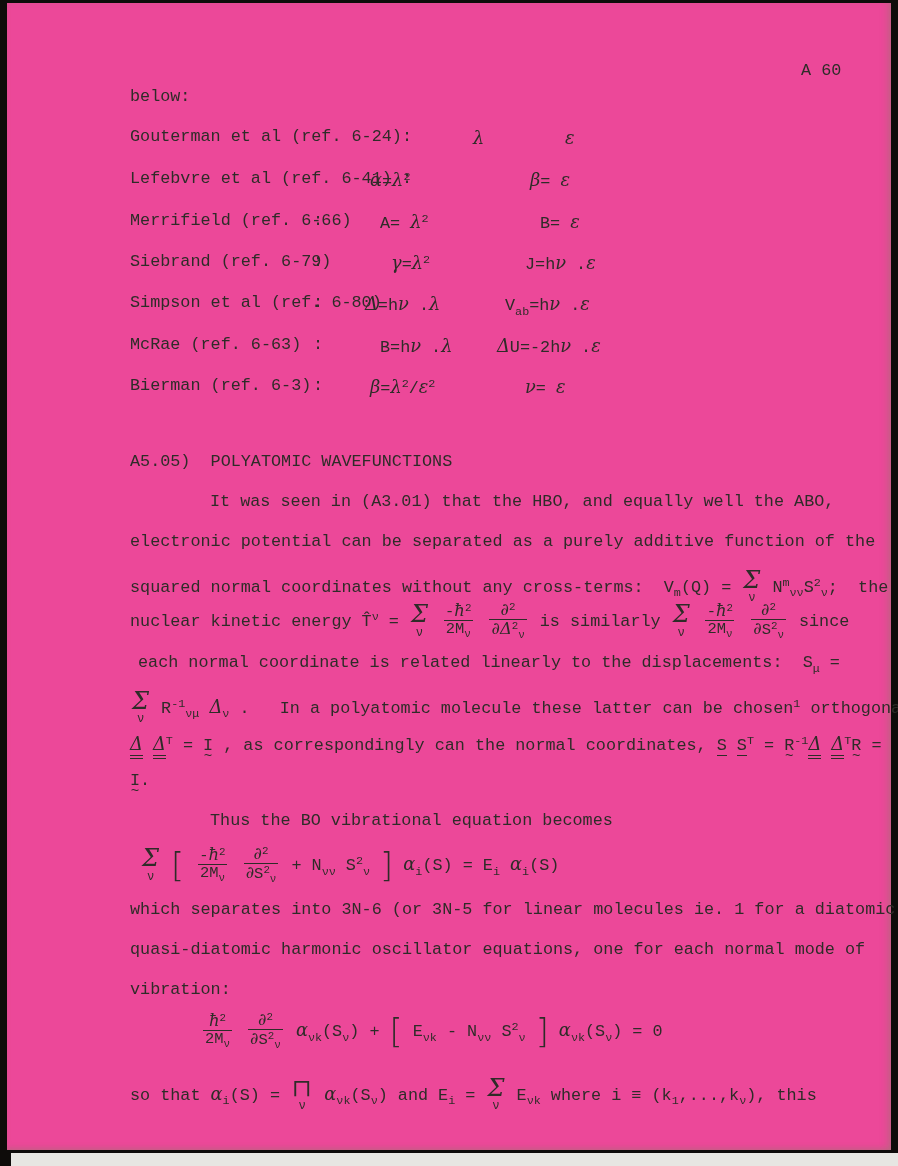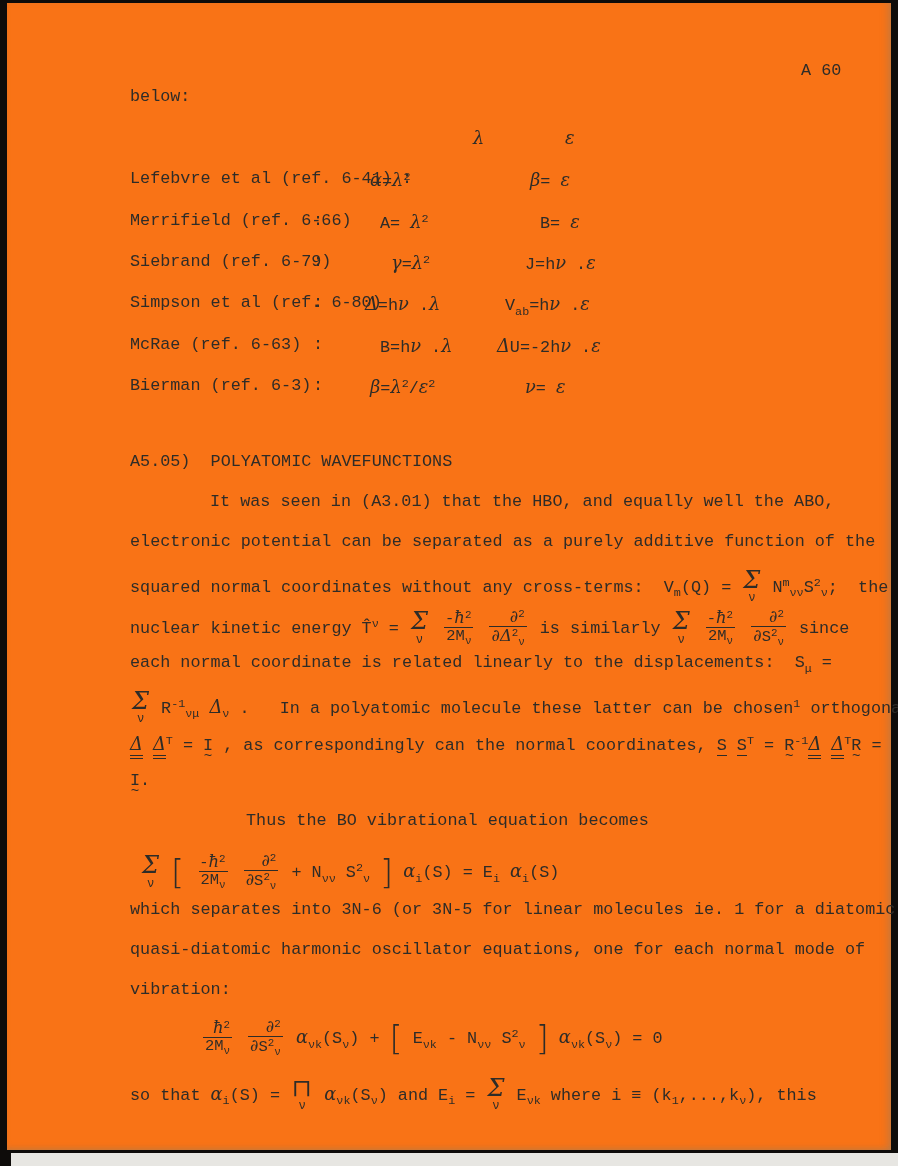--- a/index.html
+++ b/index.html
@@ -1,26 +1,26 @@
 <!DOCTYPE html>
 <html><head>
 <meta charset="utf-8">
 <style>
   html,body{margin:0;padding:0;}
   .stage{position:relative;width:898px;height:1166px;background:#0e0c0a;overflow:hidden;
          font-family:"Liberation Mono",monospace;}
-  .sheet{position:absolute;left:7px;top:3px;width:884px;height:1147px;background:#f97316;
+  .sheet{position:absolute;left:7px;top:3px;width:884px;height:1147px;background:#ec4899;
          box-shadow:inset -7px 0 9px -5px rgba(140,128,105,.5), inset 0 -4px 6px -3px rgba(140,128,105,.45);}
   .desk{position:absolute;left:11px;top:1153px;width:887px;height:13px;background:#e7e6e2;}
   .line{position:absolute;white-space:pre;color:#2e2c28;font-size:16.8px;line-height:1.2;}
   .hw{font-family:"DejaVu Serif","DejaVu Sans",serif;font-style:italic;font-size:1.06em;}
   sub{font-size:.7em;vertical-align:-0.4em;}
   sup{font-size:.7em;vertical-align:0.5em;}
-  .fr{display:inline-flex;flex-direction:column;align-items:flex-end;vertical-align:middle;
-      font-size:.92em;line-height:1.05;margin:7px 3px;}
+  .fr{display:inline-flex;flex-direction:column;align-items:center;vertical-align:middle;
+      font-size:.92em;line-height:1.05;margin:0 3px;}
   .fr .nu{padding:0 2px;}
   .fr .de{border-top:1.5px solid #2e2c28;padding:0 2px;}
   .st{display:inline-flex;flex-direction:column;align-items:center;vertical-align:middle;line-height:.9;margin:0 2px;}
   .st .so{font-size:1.35em;line-height:.9;}
   .st .su{font-size:.72em;line-height:1;}
   .bb{font-size:2em;vertical-align:middle;line-height:.7;font-family:"DejaVu Sans",sans-serif;font-weight:300;}
   .ul{border-bottom:1.5px solid #2e2c28;}
   .du{border-bottom:4px double #2e2c28;}
   .tu{position:relative;display:inline-block;}
   .tu::after{content:"~";position:absolute;left:50%;transform:translateX(-50%);bottom:-0.62em;font-size:.85em;}
@@ -29,20 +29,21 @@
   .pos-heading{left:123px;top:449px;}
 </style>
 </head>
 <body>
 
 <div class="stage">
   <div class="sheet">
     <div class="line pos-pagenum">A 60</div>
     <div class="line pos-intro">below:</div>
     <div class="line pos-heading">A5.05)  POLYATOMIC WAVEFUNCTIONS</div>
+  <div class="line" style="left: 123px; top: 124px;">Gouterman et al (ref. 6-24):</div>
       <div class="line" style="left: 466px; top: 124px;"><span class="hw">λ</span></div>
       <div class="line" style="left: 558px; top: 124px;"><span class="hw">ε</span></div>
       <div class="line" style="left: 123px; top: 166px;">Lefebvre et al (ref. 6-41) :</div>
       <div class="line" style="left: 363px; top: 166px;"><span class="hw">α</span>=<span class="hw">λ</span><sup>2</sup></div>
       <div class="line" style="left: 523px; top: 166px;"><span class="hw">β</span>= <span class="hw">ε</span></div>
       <div class="line" style="left: 123px; top: 208px;">Merrifield (ref. 6-66)</div>
       <div class="line" style="left: 306px; top: 208px;">:</div>
       <div class="line" style="left: 373px; top: 208px;">A= <span class="hw">λ</span><sup>2</sup></div>
       <div class="line" style="left: 533px; top: 208px;">B= <span class="hw">ε</span></div>
       <div class="line" style="left: 123px; top: 249px;">Siebrand (ref. 6-79)</div>
@@ -58,25 +59,25 @@
       <div class="line" style="left: 373px; top: 332px;">B=h<span class="hw">ν</span> .<span class="hw">λ</span></div>
       <div class="line" style="left: 490px; top: 332px;"><span class="hw">Δ</span>U=-2h<span class="hw">ν</span> .<span class="hw">ε</span></div>
       <div class="line" style="left: 123px; top: 373px;">Bierman (ref. 6-3)</div>
       <div class="line" style="left: 306px; top: 373px;">:</div>
       <div class="line" style="left: 363px; top: 373px;"><span class="hw">β</span>=<span class="hw">λ</span><sup>2</sup>/<span class="hw">ε</span><sup>2</sup></div>
       <div class="line" style="left: 518px; top: 373px;"><span class="hw">ν</span>= <span class="hw">ε</span></div>
       <div class="line" style="left: 203px; top: 489px;">It was seen in (A3.01) that the HBO, and equally well the ABO,</div>
       <div class="line" style="left: 123px; top: 529px;">electronic potential can be separated as a purely additive function of the</div>
       <div class="line" style="left: 123px; top: 567px;">squared normal coordinates without any cross-terms:  V<sub>m</sub>(Q) = <span class="st"><span class="so"><span class="hw">Σ</span></span><span class="su">ν</span></span> N<sup>m</sup><sub>νν</sub>S<sup>2</sup><sub>ν</sub>;  the</div>
       <div class="line" style="left: 123px; top: 598px;">nuclear kinetic energy T̂<sup>ν</sup> = <span class="st"><span class="so"><span class="hw">Σ</span></span><span class="su">ν</span></span> <span class="fr"><span class="nu">-<span class="hw">ħ</span><sup>2</sup></span><span class="de">2M<sub>ν</sub></span></span> <span class="fr"><span class="nu"><span class="hw">∂</span><sup>2</sup></span><span class="de"><span class="hw">∂</span><span class="hw">Δ</span><sup>2</sup><sub>ν</sub></span></span> is similarly <span class="st"><span class="so"><span class="hw">Σ</span></span><span class="su">ν</span></span> <span class="fr"><span class="nu">-<span class="hw">ħ</span><sup>2</sup></span><span class="de">2M<sub>ν</sub></span></span> <span class="fr"><span class="nu"><span class="hw">∂</span><sup>2</sup></span><span class="de"><span class="hw">∂</span>S<sup>2</sup><sub>ν</sub></span></span> since</div>
-      <div class="line" style="left: 123px; top: 650px; font-family: Liberation Mono, monospace;">each normal coordinate is related linearly to the displacements:  S<sub>μ</sub> =</div>
+      <div class="line" style="left: 131px; top: 650px; font-family: Liberation Mono, monospace;">each normal coordinate is related linearly to the displacements:  S<sub>μ</sub> =</div>
       <div class="line" style="left: 123px; top: 688px;"><span class="st"><span class="so"><span class="hw">Σ</span></span><span class="su">ν</span></span> R<sup>-1</sup><sub>νμ</sub> <span class="hw">Δ</span><sub>ν</sub> .   In a polyatomic molecule these latter can be chosen<sup>1</sup> orthogonal</div>
       <div class="line" style="left: 123px; top: 730px;"><span class="du"><span class="hw">Δ</span></span> <span class="du"><span class="hw">Δ</span></span><sup>T</sup> = <span class="tu">I</span> , as correspondingly can the normal coordinates, <span class="ul">S</span> <span class="ul">S</span><sup>T</sup> = <span class="tu">R</span><sup>-1</sup><span class="du"><span class="hw">Δ</span></span> <span class="du"><span class="hw">Δ</span></span><sup>T</sup><span class="tu">R</span> =</div>
       <div class="line" style="left: 123px; top: 768px;"><span class="tu">I</span>.</div>
-      <div class="line" style="left: 203px; top: 808px; margin-left: 36px;">Thus the BO vibrational equation becomes</div>
+      <div class="line" style="left: 203px; top: 808px;">Thus the BO vibrational equation becomes</div>
       <div class="line" style="left: 133px; top: 842px;"><span class="st"><span class="so"><span class="hw">Σ</span></span><span class="su">ν</span></span> <span class="bb">[</span> <span class="fr"><span class="nu">-<span class="hw">ħ</span><sup>2</sup></span><span class="de">2M<sub>ν</sub></span></span> <span class="fr"><span class="nu"><span class="hw">∂</span><sup>2</sup></span><span class="de"><span class="hw">∂</span>S<sup>2</sup><sub>ν</sub></span></span> + N<sub>νν</sub> S<sup>2</sup><sub>ν</sub> <span class="bb">]</span> <span class="hw">α</span><sub>i</sub>(S) = E<sub>i</sub> <span class="hw">α</span><sub>i</sub>(S)</div>
       <div class="line" style="left: 123px; top: 897px;">which separates into 3N-6 (or 3N-5 for linear molecules ie. 1 for a diatomic)</div>
       <div class="line" style="left: 123px; top: 937px;">quasi-diatomic harmonic oscillator equations, one for each normal mode of</div>
       <div class="line" style="left: 123px; top: 977px;">vibration:</div>
       <div class="line" style="left: 193px; top: 1008px;"><span class="fr"><span class="nu"><span class="hw">ħ</span><sup>2</sup></span><span class="de">2M<sub>ν</sub></span></span> <span class="fr"><span class="nu"><span class="hw">∂</span><sup>2</sup></span><span class="de"><span class="hw">∂</span>S<sup>2</sup><sub>ν</sub></span></span> <span class="hw">α</span><sub>νk</sub>(S<sub>ν</sub>) + <span class="bb">[</span> E<sub>νk</sub> - N<sub>νν</sub> S<sup>2</sup><sub>ν</sub> <span class="bb">]</span> <span class="hw">α</span><sub>νk</sub>(S<sub>ν</sub>) = 0</div>
       <div class="line" style="left: 123px; top: 1075px;">so that <span class="hw">α</span><sub>i</sub>(S) = <span class="st"><span class="so"><span class="hw">⊓</span></span><span class="su">ν</span></span> <span class="hw">α</span><sub>νk</sub>(S<sub>ν</sub>) and E<sub>i</sub> = <span class="st"><span class="so"><span class="hw">Σ</span></span><span class="su">ν</span></span> E<sub>νk</sub> where i ≡ (k<sub>1</sub>,...,k<sub>ν</sub>), this</div>
     </div>
   <div class="desk"></div>
 </div>
 

